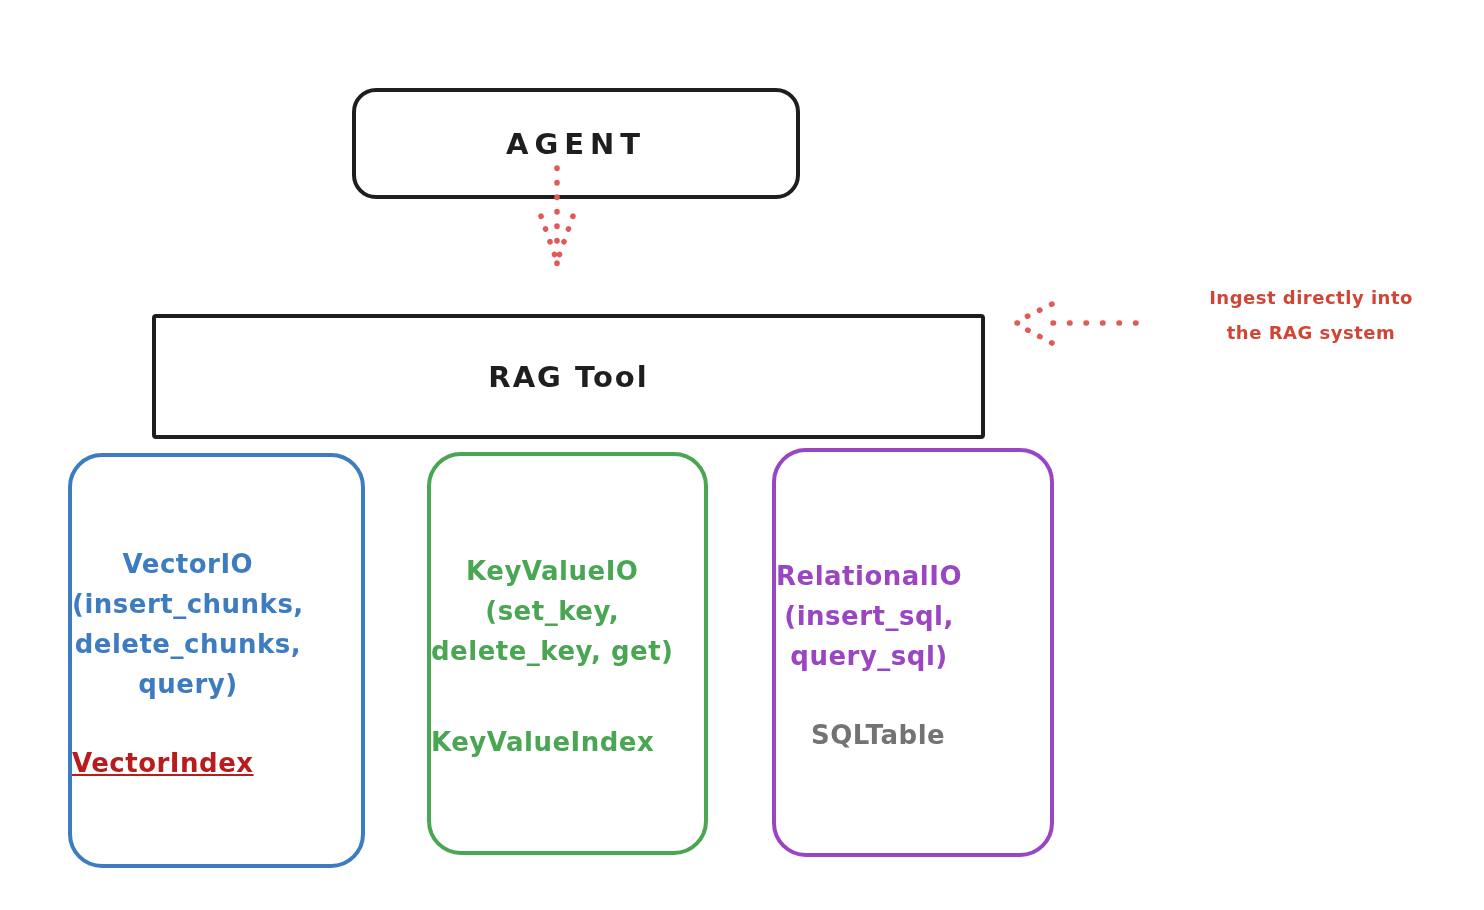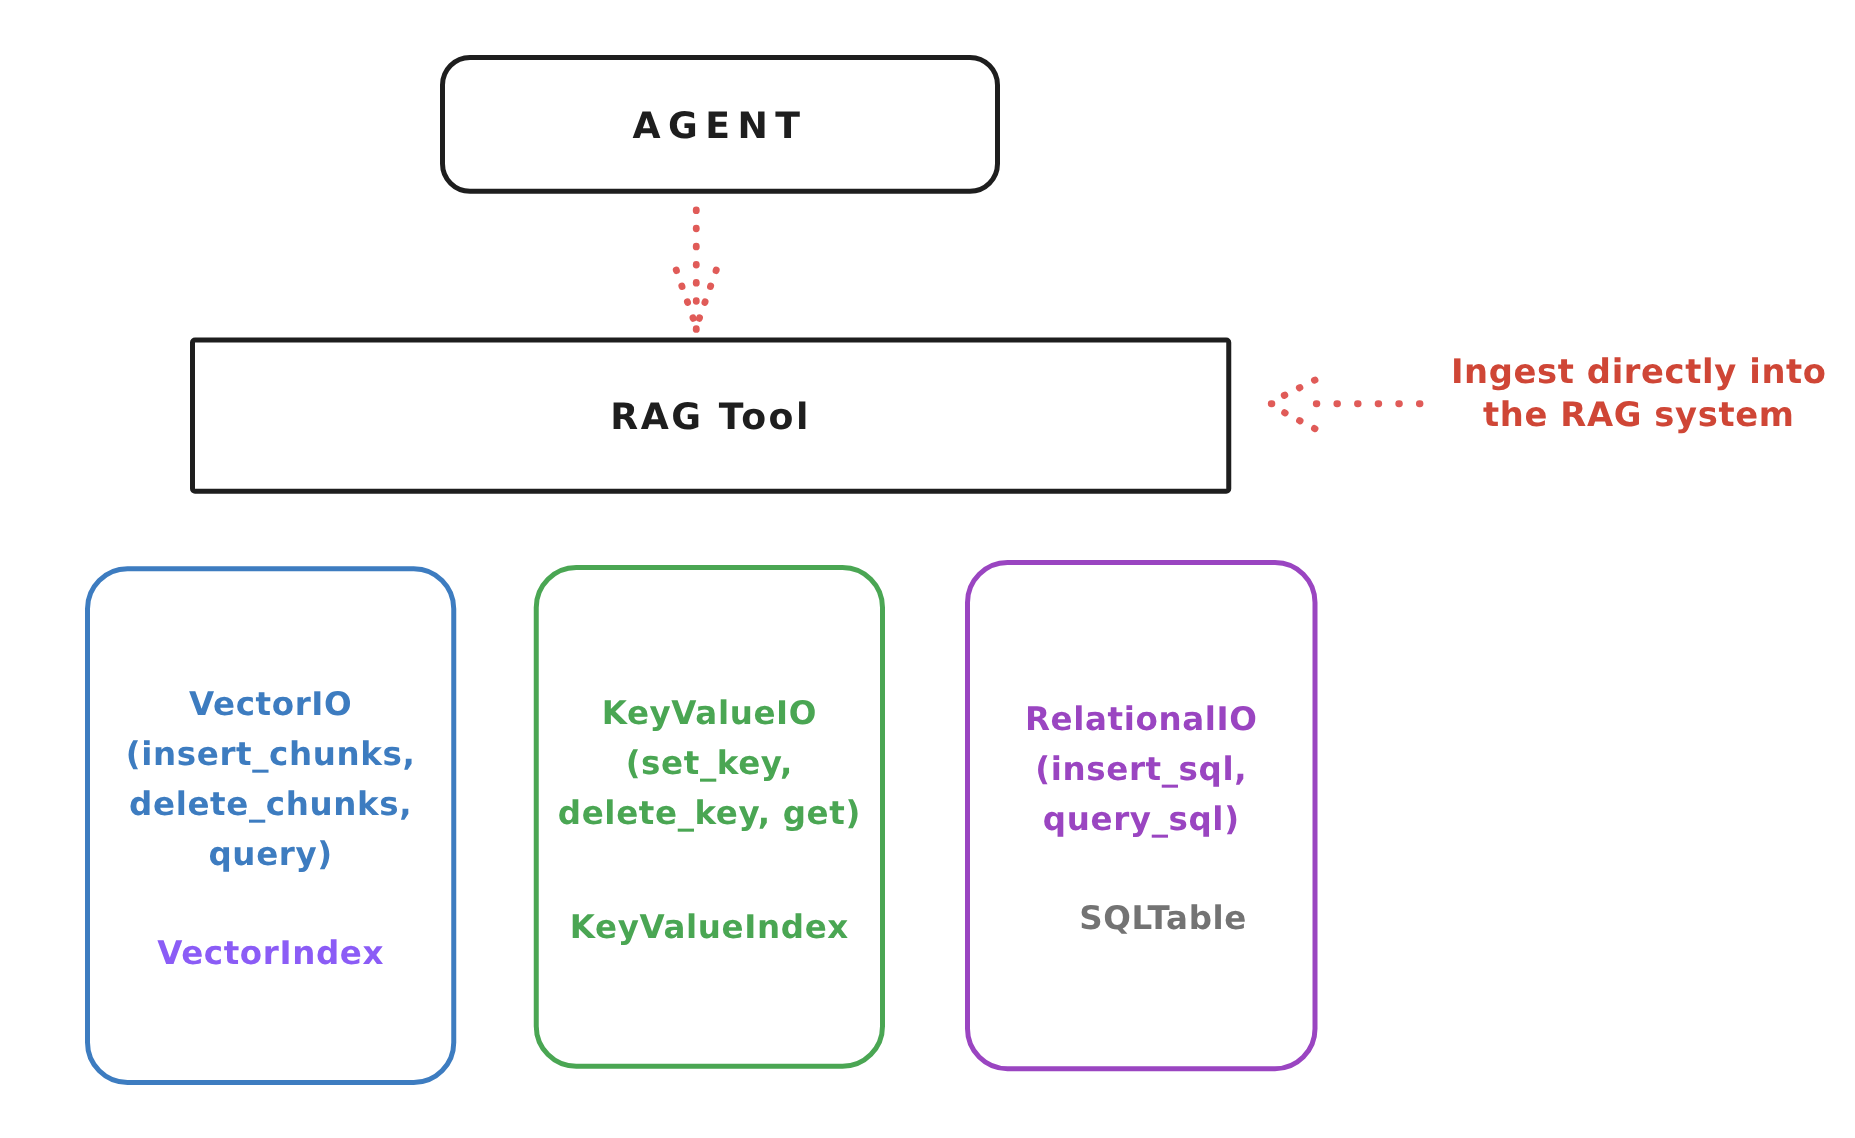--- a/index.html
+++ b/index.html
@@ -14,52 +14,53 @@
   }
   .box {
     position: absolute;
     border: 4px solid #1e1e1e;
     border-radius: 24px;
     background: #ffffff;
     display: flex;
     align-items: center;
     justify-content: center;
     box-sizing: border-box;
+    margin-top: 44px;
   }
   .agent-box   { left: 352px; top: 44px;  width: 448px; height: 111px; }
   .ragtool-box { left: 152px; top: 270px; width: 833px; height: 125px; border-radius: 4px; }
   .box-label {
     font-size: 29px;
     font-weight: 600;
     letter-spacing: 2px;
     color: #1e1e1e;
   }
   .agent-box .box-label { letter-spacing: 6px; }
   .arrow { position: absolute; }
   .arrow-down   { left: 535px; top: 162px; }
   .arrow-ingest { left: 1010px; top: 296px; }
   .annotation {
     position: absolute;
     left: 1138px; top: 280px; width: 346px;
     text-align: center;
-    font-size: 27px;
+    font-size: 18px;
     line-height: 35px;
     font-weight: 700;
     white-space: pre-line;
     letter-spacing: 0.5px;
   }
   .storage-box {
     position: absolute;
     border: 4px solid;
     border-radius: 34px;
     background: #ffffff;
     box-sizing: border-box;
     display: flex;
     flex-direction: column;
-    align-items: center;
+    align-items: flex-start;
     justify-content: center;
     text-align: center;
   }
   .pos-vector     { left: 68px;  top: 453px; width: 297px; height: 415px; }
   .pos-keyvalue   { left: 427px; top: 452px; width: 281px; height: 403px; }
   .pos-relational { left: 772px; top: 448px; width: 282px; height: 409px; }
   .io-label {
     font-size: 26px;
     line-height: 40px;
     font-weight: 600;
@@ -105,21 +106,21 @@
   </svg>
 
   <div class="annotation" style="color: rgb(207, 70, 54);">Ingest directly into
 the RAG system</div>
 
   <div class="storage-box pos-vector" style="border-color: rgb(61, 124, 192);">
     <div class="io-label" style="color: rgb(61, 124, 192);">VectorIO
 (insert_chunks,
 delete_chunks,
 query)</div>
-    <div class="index-label" style="color: #8b5cf6;">VectorIndex</div>
+    <div class="index-label" style="color: #b91c1c; text-decoration: underline;">VectorIndex</div>
   </div>
 
   <div class="storage-box pos-keyvalue" style="border-color: rgb(74, 166, 83); gap: 38px;">
     <div class="io-label" style="color: rgb(74, 166, 83);">KeyValueIO
 (set_key,
 delete_key, get)</div>
     <div class="index-label" style="color: rgb(74, 166, 83); margin-top: 18px;">KeyValueIndex</div>
   </div>
 
   <div class="storage-box pos-relational" style="border-color: rgb(154, 69, 193);">

